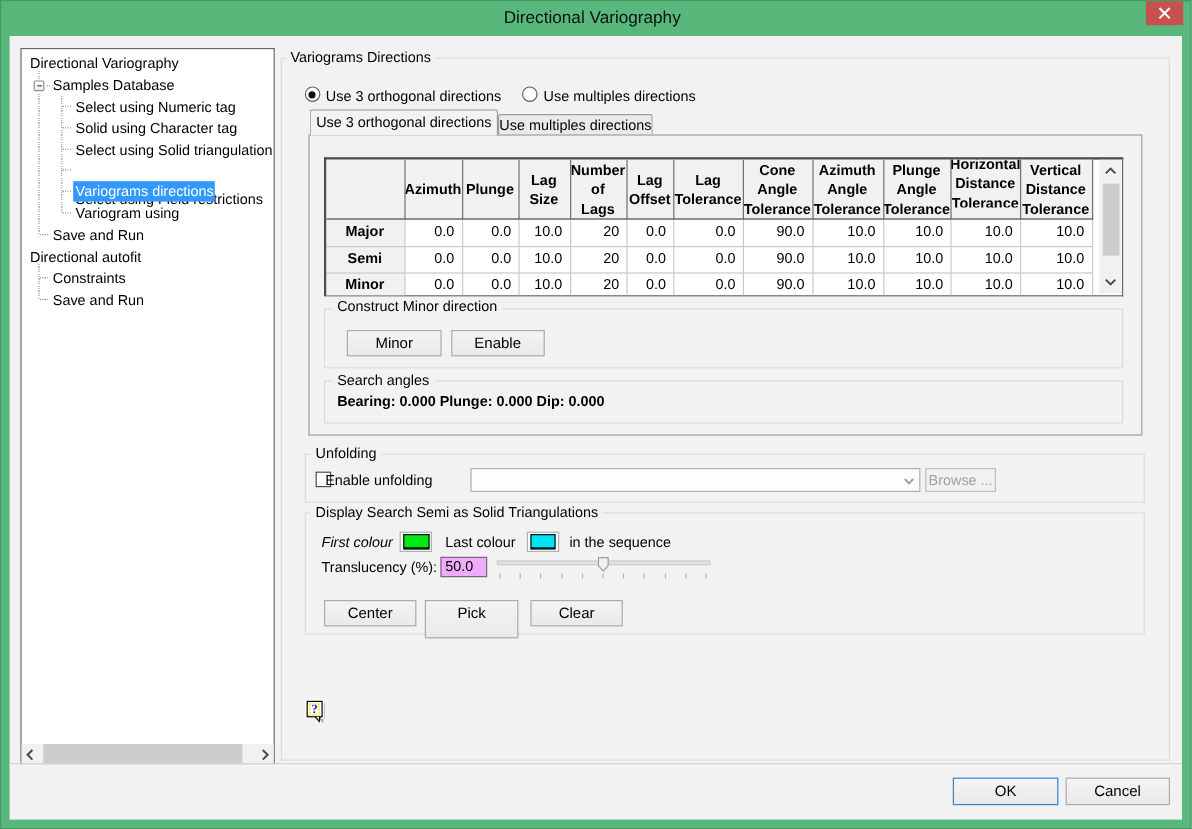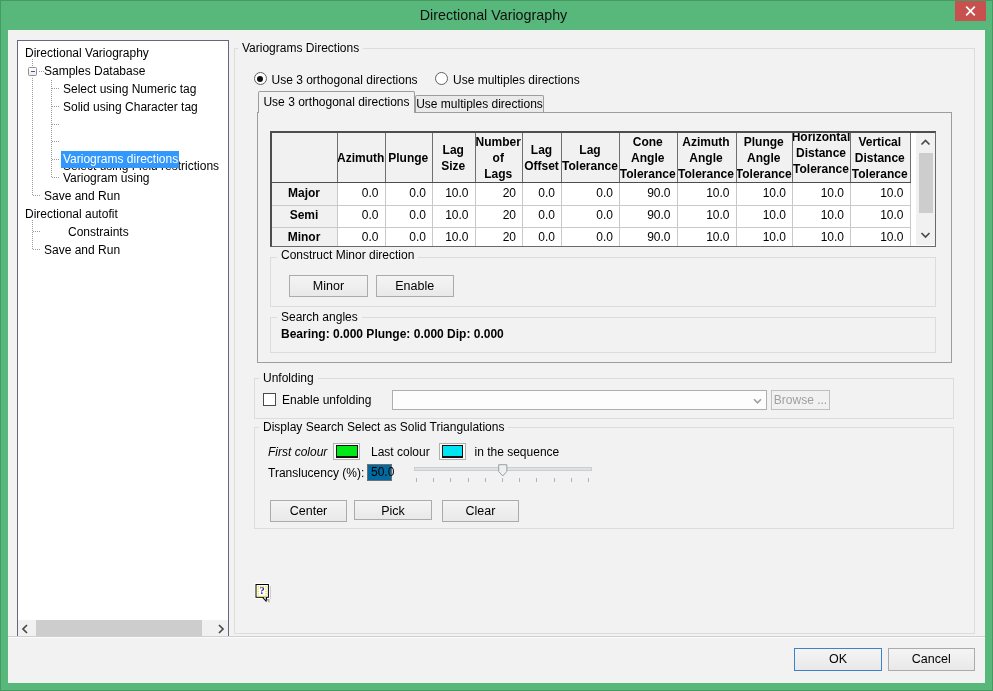--- a/index.html
+++ b/index.html
@@ -41,21 +41,21 @@
 #vthumb { position:absolute; left:2.5px; top:19.5px; width:14px; height:60.5px; background:#cdcdcd; }
 
 
 .btn { position:absolute; border:1px solid #ababab; background:linear-gradient(#f4f4f4,#e9e9e9); font-size:12.5px; text-align:center; color:#000; font-family:"Liberation Sans",sans-serif; }
 .btn.blue { border-color:#3b82cd; }
 .btn.dis { border-color:#bfbfbf; background:#f1f1f1; color:#9f9f9f; }
 
 
 .check { position:absolute; width:13px; height:13px; border:1px solid #4a4a4a; background:#fff; }
 #combo { position:absolute; left:391.5px; top:390px; width:375px; height:20px; border:1px solid #aeaeae; background:#fdfdfd; }
-#tin { position:absolute; left:367px; top:464px; width:25px; height:16.5px; border:1px solid #707070; background:#0369a1; font-size:12px; line-height:15px; padding-left:3px; }
+#tin { position:absolute; left:367px; top:464px; width:39px; height:16.5px; border:1px solid #707070; background:#f0abfc; font-size:12px; line-height:15px; padding-left:3px; }
 .swatch { position:absolute; width:27px; height:17.5px; border:1px solid #b0b0b0; background:#fbfbfb; }
 .swatch div { position:absolute; left:2px; top:1.5px; right:1.5px; bottom:1.5px; border:1px solid #101010; border-bottom-width:2px; }
 .tick { position:absolute; top:477.5px; width:1px; height:4.5px; background:#adb5b5; }
 
 #sep { position:absolute; left:8px; top:636px; width:977px; height:1px; background:#d0d0d0; box-shadow:0 1px 0 #fbfbfb; }
 </style>
 </head>
 <body>
 <div id="content"></div>
 <div id="title">Directional Variography</div>
@@ -63,25 +63,26 @@
   <svg width="31" height="20">
       <path d="M11.2 5.7 L19.8 14.3 M19.8 5.7 L11.2 14.3" stroke="#fff" stroke-width="1.7" fill="none"></path>
     </svg>
 </div>
 
 <div id="tree">
   <div class="ti" style="left:7px; top:3px;">Directional Variography</div>
   <div class="ti" style="left:26px; top:21px;">Samples Database</div>
   <div class="ti" style="left:45px; top:39px;">Select using Numeric tag</div>
   <div class="ti" style="left:45px; top:57px;">Solid using Character tag</div>
+  <div class="ti" style="left:45px; top:75px;">Select using Solid triangulation</div>
   <div class="ti" style="left:45px; top:92px;margin-top:24px;">Select using Field restrictions</div>
   <div class="ti" style="left:45px; top:128px;">Variogram using</div>
   <div class="ti" style="left:26px; top:146px;">Save and Run</div>
   <div class="ti" style="left:7px; top:164px;">Directional autofit</div>
-  <div class="ti" style="left:26px; top:182px;margin-left:24px;">Constraints</div>
+  <div class="ti" style="left:26px; top:182px;">Constraints</div>
   <div class="ti" style="left:26px; top:200px;">Save and Run</div>
 </div>
 <div id="sel">Variograms directions</div>
 <div id="expander">
     <div></div>
   </div>
 
 <div class="dotv" style="left:32px; top:59px; height:8px;"></div>
 <div class="dotv" style="left:32px; top:78px; height:117px;"></div>
 <div class="dotv" style="left:51px; top:80px; height:98px;"></div>
@@ -214,30 +215,30 @@
 <div class="btn" style="left:289px; top:275px; width:79px; height:21.5px; line-height:20px;">Minor</div>
 <div class="btn" style="left:375.5px; top:275px; width:78.5px; height:21.5px; line-height:20px;">Enable</div>
 
 <div class="gbox" style="left:270px; top:316.5px; width:666px; height:36.5px;"></div>
 <div class="glabel" style="left:277px; top:310.5px;">Search angles</div>
 <div class="lbl" style="left:281px; top:327px; font-weight:bold;">Bearing: 0.000 Plunge: 0.000 Dip: 0.000</div>
 
 <div class="gbox" style="left:254px; top:377.5px; width:700px; height:41.5px;"></div>
 <div class="glabel" style="left:259px; top:371.5px;">Unfolding</div>
 <div class="check" style="left:262.5px; top:393px;"></div>
-<div class="lbl" style="left:282px; top:393px;">Enable unfolding</div>
+<div class="lbl" style="left:271px; top:393px;">Enable unfolding</div>
 <div id="combo">
   <svg style="position:absolute; right:4px; top:7px;" width="9" height="7">
       <path d="M1 1.2 L4.5 4.8 L8 1.2" stroke="#9aa0a0" stroke-width="1.6" fill="none"></path>
     </svg>
 </div>
 <div class="btn dis" style="left:771px; top:390px; width:59px; height:20px; line-height:18px; font-size:12px;">Browse ...</div>
 
 <div class="gbox" style="left:254px; top:426.5px; width:700px; height:102.5px;"></div>
-<div class="glabel" style="left:259px; top:420.5px;">Display Search Select as Solid Triangulations</div>
+<div class="glabel" style="left:259px; top:420.5px;">Display Search Semi as Solid Triangulations</div>
 <div class="lbl" style="left:268px; top:445px;font-style:italic;">First colour</div>
 <div class="swatch" style="left:333px; top:442.5px;">
     <div style="background:#00e816;"></div>
   </div>
 <div class="lbl" style="left:371px; top:445px;">Last colour</div>
 <div class="swatch" style="left:438.5px; top:442.5px;">
     <div style="background:#00e4f4;"></div>
   </div>
 <div class="lbl" style="left:474.5px; top:445px;">in the sequence</div>
 <div class="lbl" style="left:268px; top:465.5px;">Translucency (%):</div>
@@ -251,21 +252,21 @@
 <div class="tick" style="left:450.4px;"></div>
 <div class="tick" style="left:467.6px;"></div>
 <div class="tick" style="left:484.8px;"></div>
 <div class="tick" style="left:502.0px;"></div>
 <div class="tick" style="left:519.2px;"></div>
 <div class="tick" style="left:536.4px;"></div>
 <div class="tick" style="left:553.6px;"></div>
 <div class="tick" style="left:570.8px;"></div>
 <div class="tick" style="left:588.0px;"></div>
 <div class="btn" style="left:270px; top:500px; width:77px; height:22px; line-height:20px;">Center</div>
-<div class="btn" style="left:354px; top:500px; width:78px; height:20px; line-height:20px;">Pick</div>
+<div class="btn" style="left:354px; top:500px; width:78px; height:32px; line-height:20px;">Pick</div>
 <div class="btn" style="left:442px; top:500px; width:77px; height:22px; line-height:20px;">Clear</div>
 
 <svg style="position:absolute; left:253px; top:581px;" width="22" height="23" viewBox="0 0 22 23">
   <rect x="4.5" y="5" width="13" height="13" fill="#a9a9a9"></rect>
   <polygon points="12,17 16.5,22 16.5,17" fill="#a9a9a9"></polygon>
   <rect x="1.6" y="2" width="15.3" height="16" fill="#fff"></rect>
   <rect x="3" y="3.5" width="12.4" height="12.8" fill="#fff" stroke="#000" stroke-width="1"></rect>
   <g fill="#f5e400">
     <circle cx="5.4" cy="5.8" r="0.75"></circle>
       <circle cx="7.8" cy="5.6" r="0.75"></circle>

